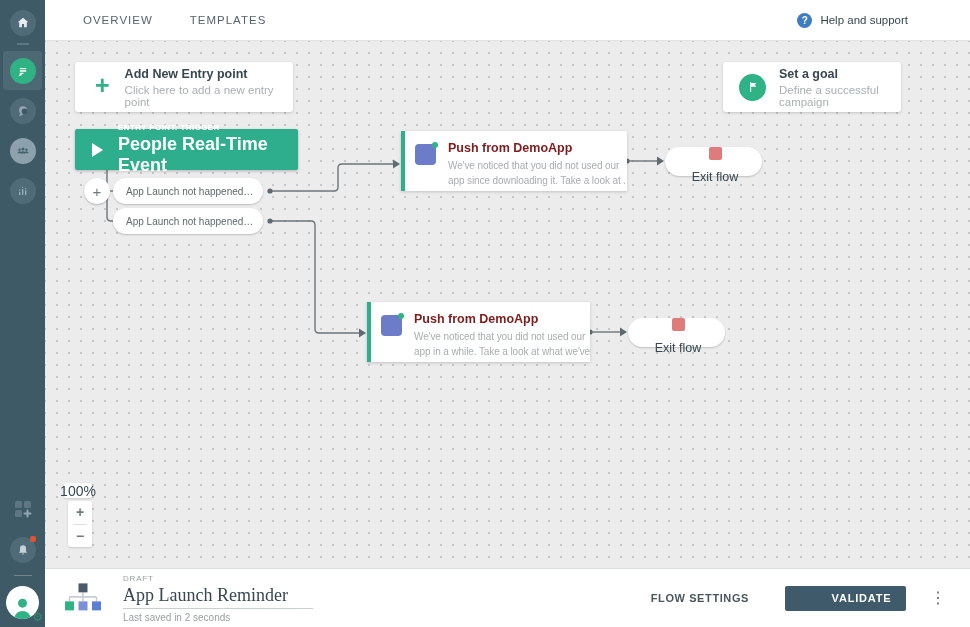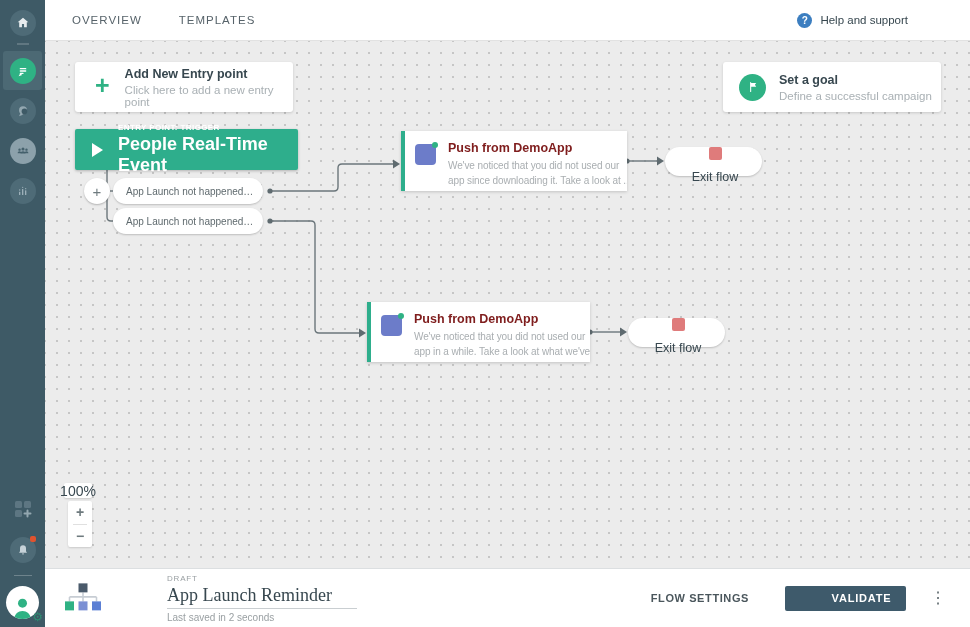--- a/index.html
+++ b/index.html
@@ -20,41 +20,41 @@
   .apps-icon { margin-bottom:14px; }
   .bell-wrap { position:relative; }
   .bell-dot { position:absolute; top:-1px; right:0; width:6px; height:6px; border-radius:2px; background:#E0532F; }
   .side-divider2 { width:18px; height:1px; background:rgba(255,255,255,.25); margin:12px 0 10px; }
   .avatar { position:relative; width:33px; height:33px; }
   .avatar-clip { width:33px; height:33px; border-radius:50%; background:#fff; overflow:hidden; display:flex; align-items:flex-end; justify-content:center; }
   .gear { position:absolute; right:-4px; bottom:-4px; font-size:12px; color:#2F8C72; line-height:1; }
 
   
   .topbar { position:absolute; left:45px; top:0; width:925px; height:41px; background:#fff; border-bottom:1px solid #E2E2E2; z-index:5; }
-  .tabs { display:flex; gap:37px; padding-left:27px; height:40px; align-items:center; }
+  .tabs { display:flex; gap:37px; padding-left:38px; height:40px; align-items:center; }
   .tab { background:none; border:none; padding:0; font-family:inherit; font-size:11.5px; color:#57636A; letter-spacing:1px; cursor:pointer; }
   .help { position:absolute; right:62px; top:0; height:40px; display:flex; align-items:center; gap:8px;
           background:none; border:none; padding:0; font-family:inherit; font-size:11.5px; color:#37474F; cursor:pointer; }
   .help-icon { width:15px; height:15px; border-radius:50%; background:#3C7EC0; color:#fff; font-size:10px; font-weight:bold;
                display:flex; align-items:center; justify-content:center; }
 
   
   .canvas { position:absolute; left:45px; top:41px; width:925px; height:527px; overflow:hidden;
             background-color:#ECECEC;
             background-image:radial-gradient(circle,#C6C6C6 1.1px,transparent 1.5px);
             background-size:12px 12px; background-position:6px 6px; }
   .wires { position:absolute; left:0; top:0; z-index:0; }
 
   .card { position:absolute; background:#fff; border-radius:3px; box-shadow:0 1px 3px rgba(0,0,0,.16);
           display:flex; align-items:center; z-index:1; }
   .add-entry { left:30px; top:21px; width:218px; height:50px; padding-left:20px; gap:15px; }
   .plus-glyph { color:#2FB284; font-size:25px; font-weight:bold; line-height:1; margin-top:-3px; }
   .card-title { font-size:12.5px; font-weight:bold; color:#37474F; margin-bottom:3px; }
   .card-sub { font-size:11.5px; color:#A9B0B4; }
-  .goal { left:678px; top:21px; width:218px; height:50px; padding-left:16px; gap:13px; }
+  .goal { left:678px; top:21px; width:178px; height:50px; padding-left:16px; gap:13px; }
   .goal-icon { width:27px; height:27px; border-radius:50%; background:#2FB284; display:flex; align-items:center; justify-content:center; flex-shrink:0; }
 
   .trigger { position:absolute; left:30px; top:88px; width:223px; height:41px; background:#2EAE8C; border-radius:2px;
              display:flex; align-items:center; padding-left:17px; gap:15px; box-shadow:0 1px 3px rgba(0,0,0,.25); z-index:1; cursor:pointer;justify-content:space-between; }
   .play { width:0; height:0; border-left:11px solid #fff; border-top:7px solid transparent; border-bottom:7px solid transparent; }
   .trig-kicker { font-size:8px; font-weight:bold; color:#fff; letter-spacing:.4px; margin-bottom:2px; }
   .trig-title { font-size:18px; font-weight:bold; color:#fff; }
 
   .branch-add { position:absolute; left:39px; top:137px; width:26px; height:26px; border-radius:50%; background:#fff; border:none;
                 box-shadow:0 1px 2px rgba(0,0,0,.25); color:#6E7A7E; font-size:15px; z-index:2; cursor:pointer;
@@ -84,21 +84,21 @@
   .zoom-box { position:absolute; left:23px; top:460px; width:24px; height:46px; background:#fff; border-radius:2px;
               box-shadow:0 1px 2px rgba(0,0,0,.15); display:flex; flex-direction:column; align-items:center; z-index:1; }
   .zoom-btn { flex:1; width:100%; background:none; border:none; color:#6E7A7E; font-size:14px; font-weight:bold; padding:0; cursor:pointer;
               display:flex; align-items:center; justify-content:center; font-family:inherit; }
   .zoom-sep { width:14px; height:1px; background:#E0E0E0; }
 
   
   .bottombar { position:absolute; left:45px; top:568px; width:925px; height:59px; background:#fff; border-top:1px solid #DCDFE1;
                display:flex; align-items:center; padding:0 24px 0 20px; z-index:5; }
   .flow-icon { width:36px; height:30px; margin-right:22px; flex-shrink:0; }
-  .flow-meta { display:flex; flex-direction:column; justify-content:center;margin-left:44px; }
+  .flow-meta { display:flex; flex-direction:column; justify-content:center; }
   .draft { font-size:8px; color:#9AA0A3; letter-spacing:.8px; margin-bottom:2px; }
   .flow-name { border:none; outline:none; border-bottom:1px solid #C9CED1; font-size:18px; color:#37474F; width:190px;
                padding:0 0 2px; background:transparent; font-family:Liberation Serif, serif; }
   .saved { font-size:10px; color:#9AA0A3; margin-top:3px; }
   .bar-actions { margin-left:auto; display:flex; align-items:center; }
   .flow-settings { background:none; border:none; font-size:11px; font-weight:bold; color:#4A565C; letter-spacing:.6px;
                    margin-right:30px; font-family:inherit; cursor:pointer; }
   .validate { width:121px; height:25px; background:#3E5A6B; border:none; border-radius:2px; color:#fff; font-size:11px;
               font-weight:bold; letter-spacing:.8px; font-family:inherit; cursor:pointer;padding-left:38px; }
   .kebab { background:none; border:none; font-size:16px; color:#5F6A6E; margin-left:24px; cursor:pointer; padding:0; line-height:1; }

